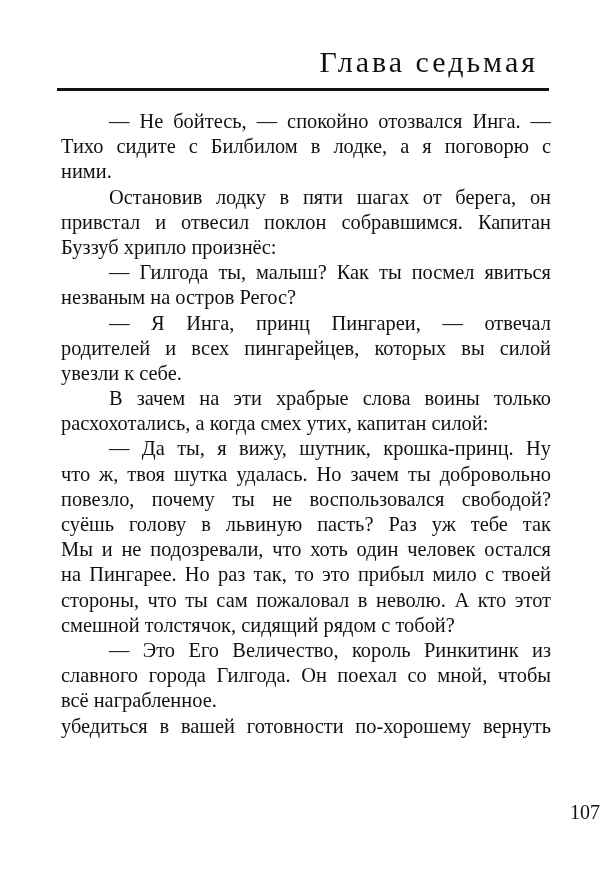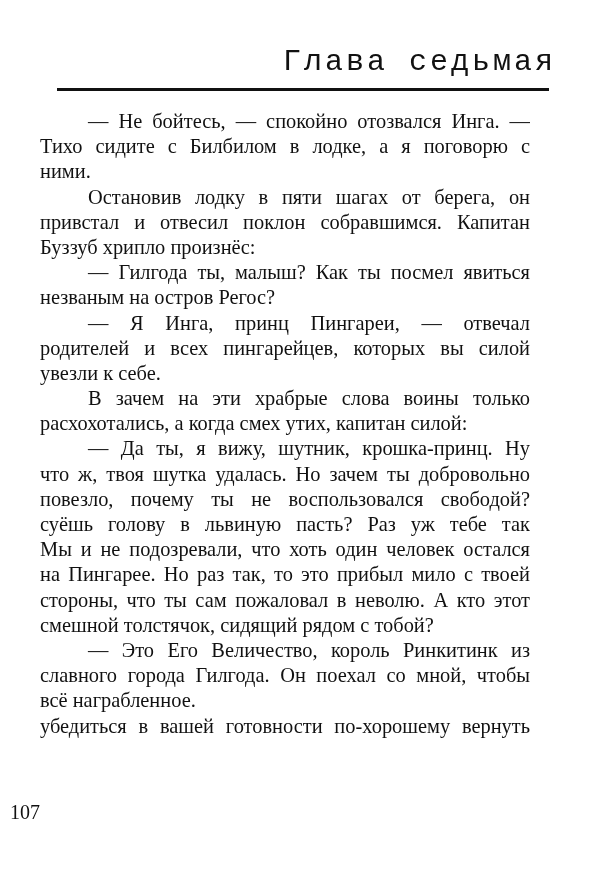--- a/index.html
+++ b/index.html
@@ -1,27 +1,27 @@
 <!DOCTYPE html>
 <html><head>
   <meta charset="utf-8">
   <style>
     html, body { margin: 0; padding: 0; background: #ffffff; }
     body { width: 600px; height: 877px; position: relative; overflow: hidden;
            font-family: "Liberation Serif", "DejaVu Serif", serif; color: #111; }
-    .header-title { position: absolute; right: 44px; top: 44px; font-size: 30px;
-                    letter-spacing: 3px; line-height: 36px; color: #111; font-family: Liberation Mono, monospace; }
+    .header-title { position: absolute; right: 62px; top: 44px; font-size: 30px;
+                    letter-spacing: 3px; line-height: 36px; color: #111; }
     .header-rule { position: absolute; left: 57px; top: 88px; width: 492px; height: 3px;
                    background: #111; }
-    .body-text { position: absolute; left: 40px; top: 109px; width: 490px;
+    .body-text { position: absolute; left: 61px; top: 109px; width: 490px;
                  font-size: 20.4px; line-height: 25.2px; }
     .line { display: block; white-space: nowrap; text-align: justify; text-align-last: justify; height: 25.2px; }
     .line.last { text-align-last: left; }
     .line.indent { padding-left: 48px; }
-    .page-number { position: absolute; left: 0; width: 600px; top: 800px; text-align: left;
+    .page-number { position: absolute; left: 0; width: 600px; top: 800px; text-align: right;
                    font-size: 20px; line-height: 24px; padding-left: 10px; box-sizing: border-box; }
   </style>
 </head>
 <body>
 
 <div>
   <div class="header-title">Глава седьмая</div>
   <div class="header-rule"></div>
 </div>
 

